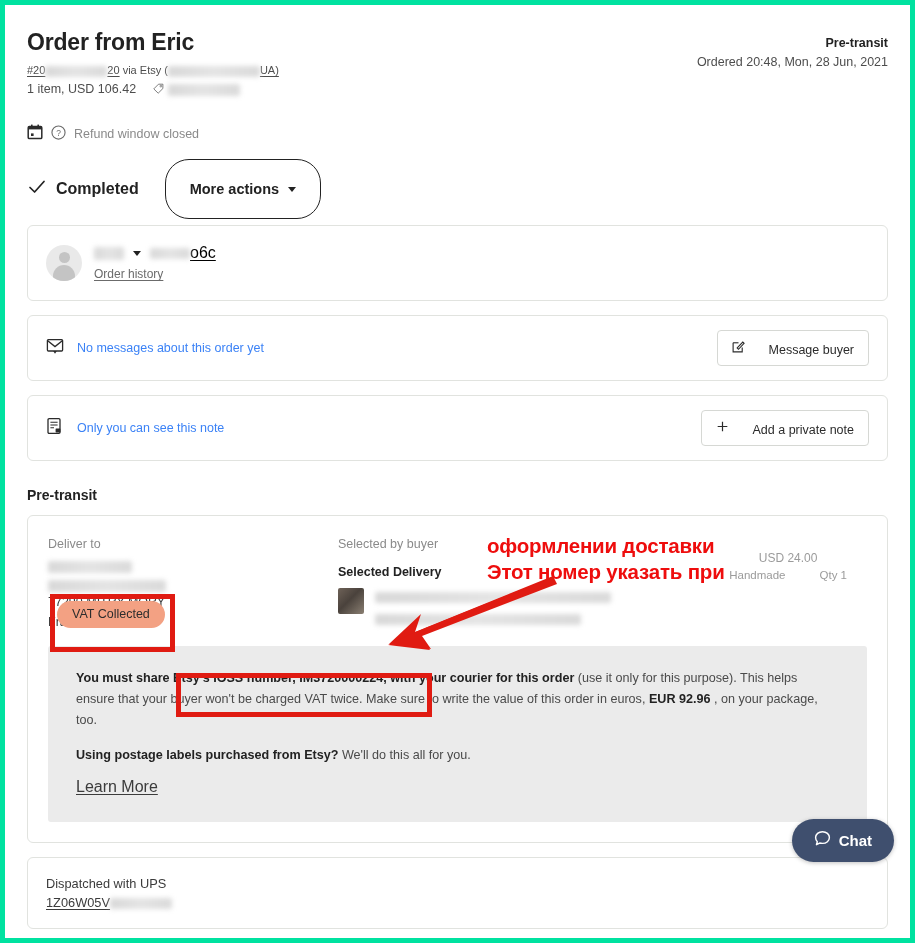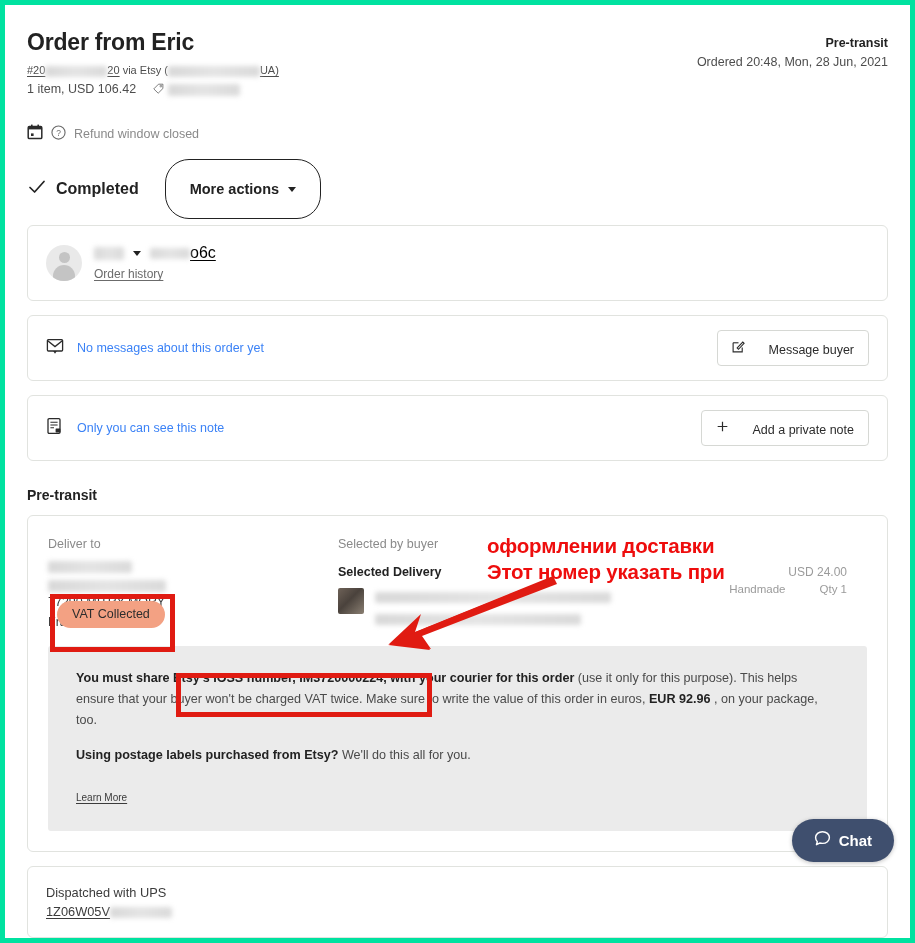--- a/index.html
+++ b/index.html
@@ -123,21 +123,21 @@
   .lbl { font-size: 12.5px; color: #8a8a8a; line-height: 21px; }
   .addr { font-size: 12.5px; color: #3b3b3b; line-height: 20px; }
   .svc { font-size: 12.5px; font-weight: bold; color: #222222; margin-top: 10px; }
   .prod-row { display: flex; gap: 11px; margin-top: 9px; }
   .prod-thumb {
     width: 26px; height: 26px; flex: none; border-radius: 2px;
     background: linear-gradient(135deg,#6e6258,#4a423c 45%,#8a7f72);
     filter: blur(0.7px);
   }
   .price-col {
-    position: absolute; right: 20px; top: 30px; text-align: right;
+    position: absolute; right: 20px; top: 16px; text-align: center;
   }
   .price { font-size: 12px; color: #9b9b9b; line-height: 17px; }
   .hm-row {
     display: flex; justify-content: space-between; align-items: baseline;
     gap: 34px; margin-top: 2px;
   }
   .hm { font-size: 11.5px; color: #9b9b9b; }
 
   .vat-pill {
     display: inline-block; background: #f3a183; color: #2d2d2d;
@@ -152,21 +152,21 @@
 
   
   .notice {
     background: #ebebeb; margin: 12px 20px 20px 20px;
     border-radius: 3px; padding: 22px 28px 26px 28px;
   }
   .notice p { font-size: 12.6px; color: #4a4a4a; line-height: 21px; }
   .notice b { color: #222222; }
   .notice .p2 { margin-top: 14px; }
   .learn {
-    display: inline-block; margin-top: 26px; font-size: 10px; color: #3b3b3b;
+    display: inline-block; margin-top: 12px; font-size: 16px; color: #3b3b3b;
     text-decoration: underline; text-underline-offset: 2px; cursor: pointer;
   }
 
   
   .dispatch-card {
     border: 1px solid #e1e3df; border-radius: 6px; margin-top: 14px;
     display: flex; align-items: center; justify-content: space-between;
     padding: 16px 18px; min-height: 62px;
   }
   .disp-l1 { font-size: 12.8px; color: #3b3b3b; line-height: 19px; }

